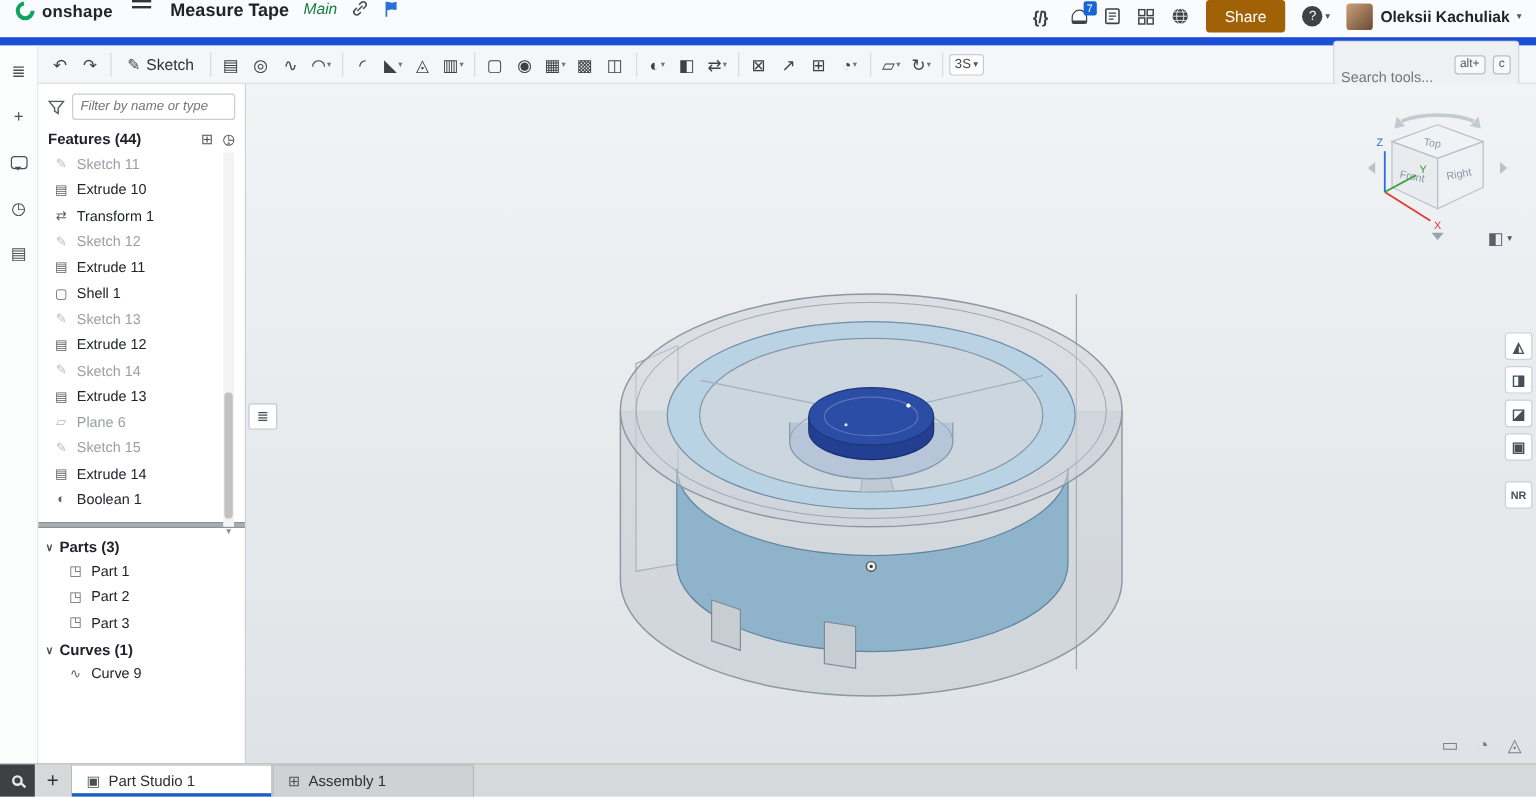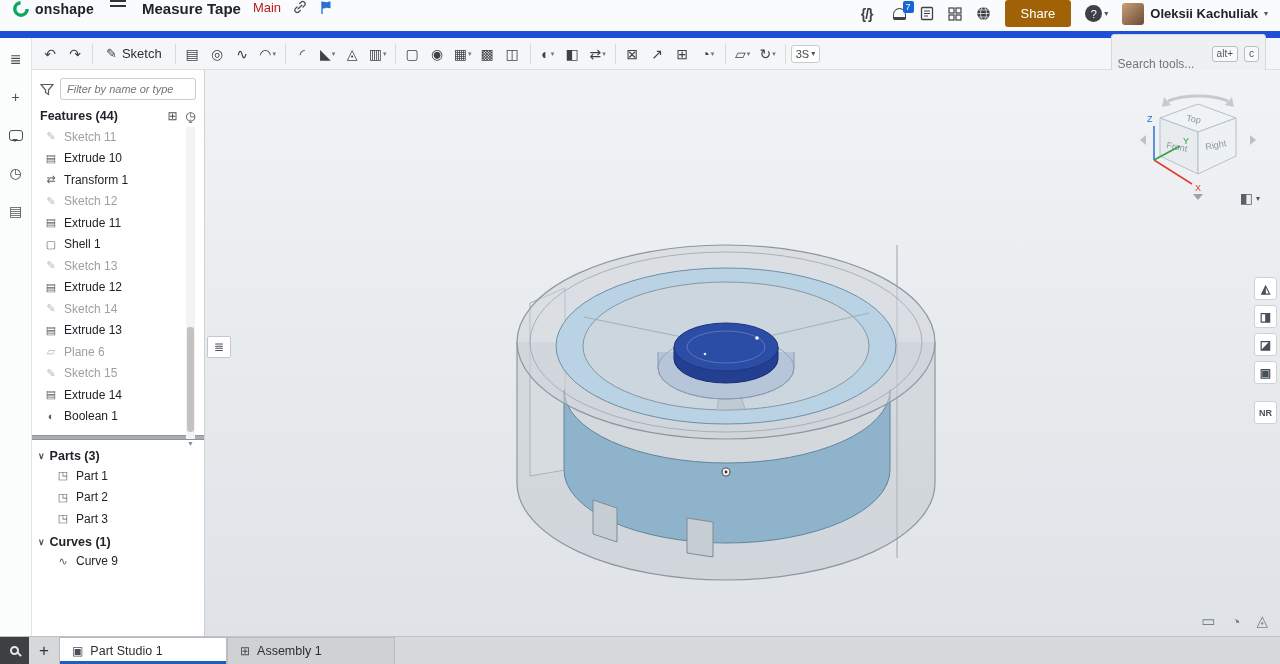--- a/index.html
+++ b/index.html
@@ -8,21 +8,21 @@
   .app { position:relative; width:1280px; height:664px; }
 
   
   .topbar { position:absolute; top:0; left:0; right:0; height:38px; background:#fafbfc;
             border-bottom:7px solid #1d4ed8; display:flex; align-items:flex-start; padding:0 12px; gap:12px; }
   .logo { display:flex; align-items:center; gap:5px; }
   .logo svg { display:block; }
   .logo-text { font-size:14px; font-weight:bold; color:#20242a; letter-spacing:.2px; }
   .hamburger { width:16px; height:2px; background:#333; box-shadow:0 -5px 0 #333, 0 5px 0 #333; margin:0 4px; }
   .doc-title { font-size:15px; font-weight:bold; color:#20242a; }
-  .workspace { font-size:13px; color:#b91c1c; }
+  .workspace { font-size:13px; color:#15803d;font-style:italic; }
   .top-icon { color:#4a5057; font-size:13px; display:flex; align-items:center; }
   .top-right { margin-left:auto; display:flex; align-items:center; gap:14px; }
   .fs-icon { font-size:12px; color:#3c4248; font-weight:bold; letter-spacing:-1px; }
   .bell-wrap { position:relative; }
   .bell { display:block; width:13px; height:12px; border:1.5px solid #3c4248; border-bottom:3px solid #3c4248;
           border-radius:7px 7px 2px 2px; }
   .bell-badge { position:absolute; top:-7px; right:-8px; background:#1766d8; color:#fff; font-size:9px;
                 line-height:12px; padding:0 3px; border-radius:2px; }
   .share-btn { background:#a16207; color:#fff; border:none; font-size:13px; padding:6px 16px; border-radius:3px;
                font-family:inherit; }

